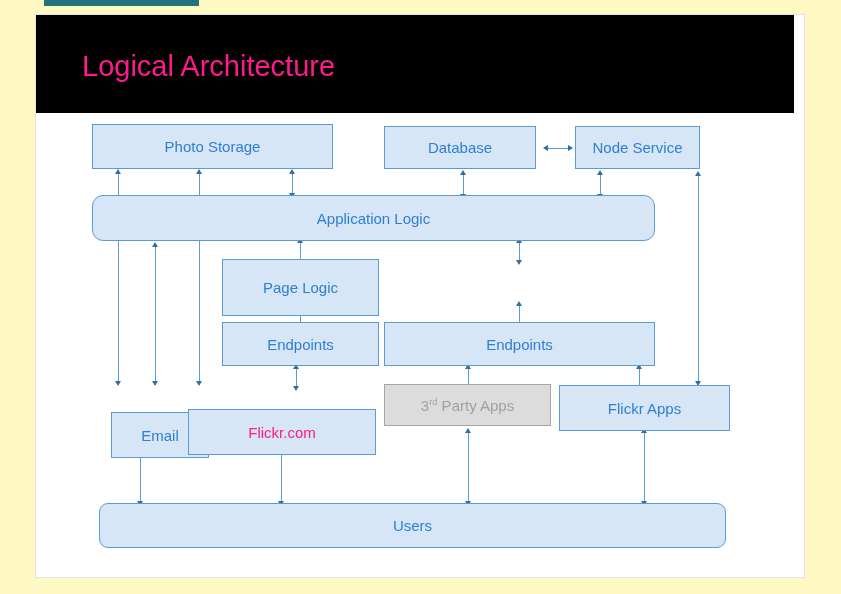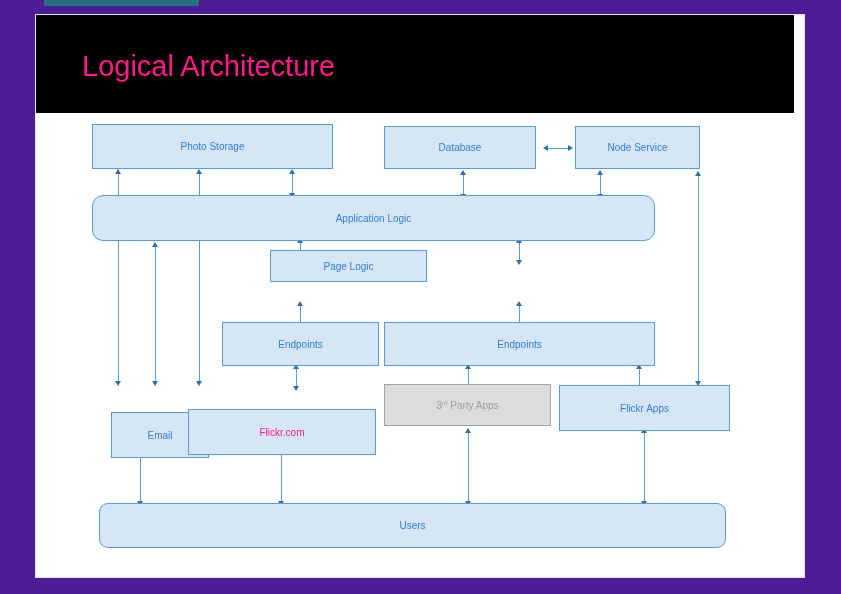--- a/index.html
+++ b/index.html
@@ -5,21 +5,21 @@
   html, body {
     margin: 0;
     padding: 0;
     background: #ffffff;
     font-family: "Liberation Sans", sans-serif;
   }
   #screen {
     position: relative;
     width: 841px;
     height: 594px;
-    background: #4c1d95;
+    background: #fef9c3;
     overflow: hidden;
   }
 
   
   #teal-tab {
     position: absolute;
     left: 44px;
     top: -10px;
     width: 155px;
     height: 16px;
@@ -57,21 +57,21 @@
     white-space: nowrap;
   }
 
   
   .node {
     position: absolute;
     box-sizing: border-box;
     background: #d6e6f7;
     border: 1px solid #5b9bd5;
     color: #2f7fd1;
-    font-size: 10px;
+    font-size: 15px;
     display: flex;
     align-items: center;
     justify-content: center;
     text-align: center;
     z-index: 3;
   }
   .node.gray {
     background: #dcdcdc;
     border: 1px solid #a6a6a6;
     color: #a0a0a0;
@@ -174,21 +174,21 @@
   <div class="arrow-v both" style="left:644px; top:433px; height:68px;"></div>
 
   <div class="node" style="left:92px; top:124px; width:241px; height:45px;">Photo Storage</div>
 
   <div class="node" style="left:384px; top:126px; width:152px; height:43px;">Database</div>
 
   <div class="node" style="left:575px; top:126px; width:125px; height:43px;">Node Service</div>
 
   <div class="node" style="left:92px; top:195px; width:563px; height:46px;border-radius:11px;">Application Logic</div>
 
-  <div class="node" style="left:222px; top:250px; width:157px; height:32px;margin-left:48px;">Page Logic</div>
+  <div class="node" style="left:222px; top:259px; width:157px; height:57px;">Page Logic</div>
 
 
   <div class="node" style="left:222px; top:322px; width:157px; height:44px;">Endpoints</div>
 
   <div class="node" style="left:384px; top:322px; width:271px; height:44px;">Endpoints</div>
 
   <div class="node" style="left:111px; top:385px; width:98px; height:46px;margin-top:27px;">Email</div>
 
   <div class="node pinktext" style="left:188px; top:385px; width:188px; height:46px;">Flickr.com</div>
 

